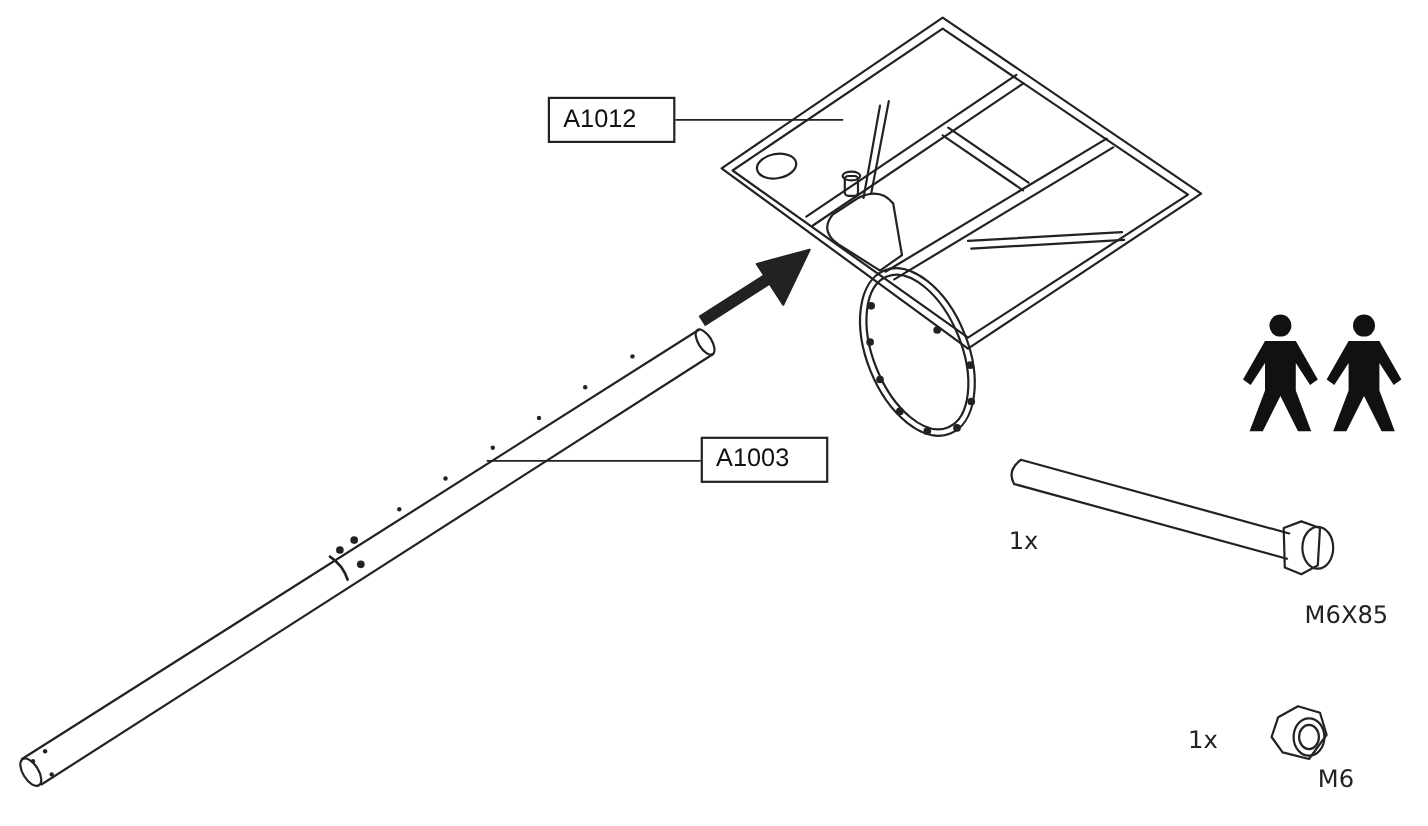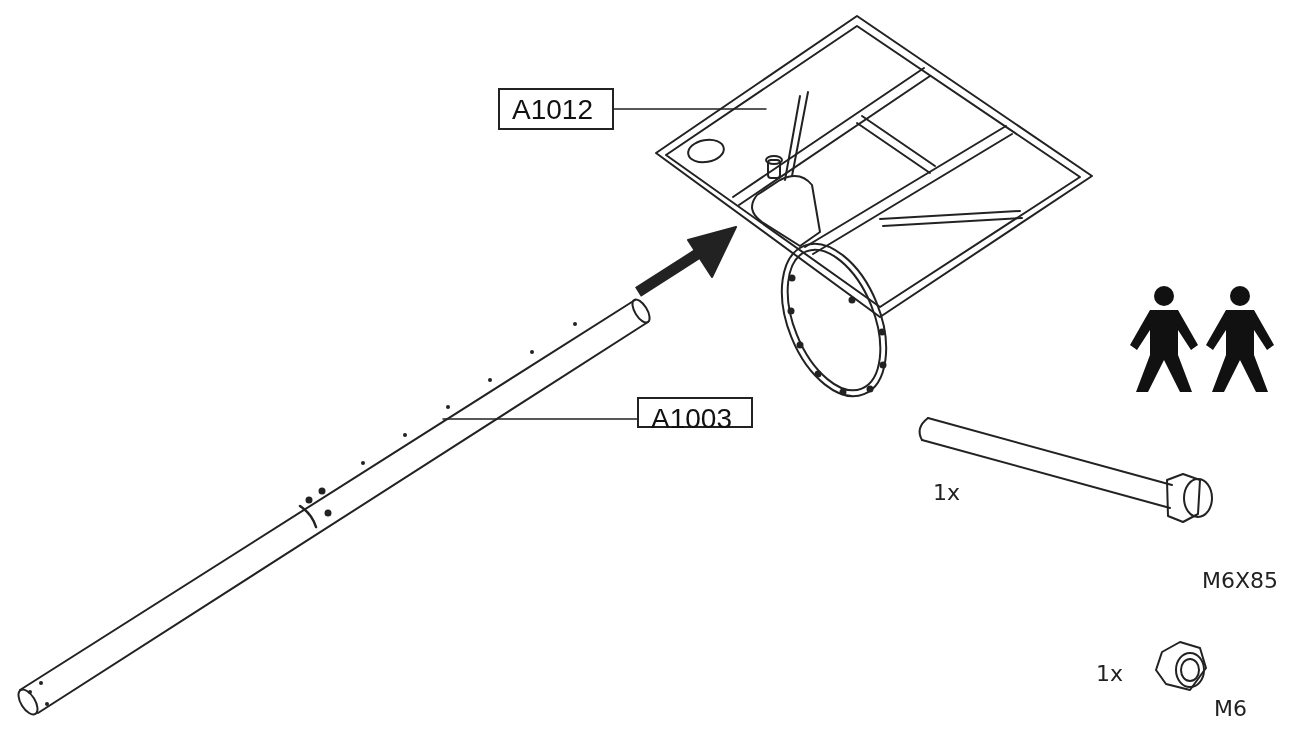--- a/index.html
+++ b/index.html
@@ -1,19 +1,19 @@
 <!DOCTYPE html>
 <html><head>
 <meta charset="utf-8">
 <style>
   html, body { margin:0; padding:0; background:#ffffff; }
   body { width:1298px; height:751px; position:relative; overflow:hidden; font-family:"DejaVu Sans", sans-serif; color:#111; }
   svg.art { position:absolute; left:0; top:0; }
-  .label-box { position:absolute; border:2px solid #222; background:#fff; font-family:"Liberation Sans", sans-serif; font-size:28px; line-height:1; padding:6px 12px; box-sizing:border-box; }
-  .txt { position:absolute; font-family:"DejaVu Sans", sans-serif; font-size:22px; color:#222;margin-left:16px; }
+  .label-box { position:absolute; border:2px solid #222; background:#fff; font-family:"Liberation Sans", sans-serif; font-size:23px; line-height:1; padding:6px 12px; box-sizing:border-box; }
+  .txt { position:absolute; font-family:"DejaVu Sans", sans-serif; font-size:22px; color:#222; }
 </style>
 </head>
 <body>
 
 <svg class="art" width="1298" height="751" viewBox="0 0 1298 751" fill="none" stroke="#222" stroke-width="2" stroke-linejoin="round" stroke-linecap="round">
 
   <g>
     <line x1="20" y1="690" x2="635" y2="300"></line>
     <line x1="38" y1="713" x2="648" y2="322"></line>
     <ellipse cx="28" cy="702" rx="7" ry="14" transform="rotate(-32 28 702)"></ellipse>
@@ -100,18 +100,18 @@
       <path d="M1150 310 L1178 310 L1198 345 L1191 350 L1178 330 L1178 355 L1192 392 L1180 392 L1164 360 L1148 392 L1136 392 L1150 355 L1150 330 L1137 350 L1130 345 Z"></path>
     </g>
     <g>
       <circle cx="1240" cy="296" r="10"></circle>
       <path d="M1226 310 L1254 310 L1274 345 L1267 350 L1254 330 L1254 355 L1268 392 L1256 392 L1240 360 L1224 392 L1212 392 L1226 355 L1226 330 L1213 350 L1206 345 Z"></path>
     </g>
   </g>
 </svg>
 
 <div class="label-box" style="left:498px;top:88px;width:116px;height:42px;">A1012</div>
-<div class="label-box" style="left:637px;top:397px;width:116px;height:31px;">A1003</div>
+<div class="label-box" style="left:637px;top:397px;width:116px;height:42px;">A1003</div>
 
 <div class="txt" style="left:917px;top:480px;">1x</div>
-<div class="txt" style="left:1186px;top:568px;">M6X85</div>
+<div class="txt" style="left:1186px;top:547px;">M6X85</div>
 <div class="txt" style="left:1080px;top:661px;">1x</div>
 <div class="txt" style="left:1198px;top:696px;">M6</div>
 
 </body></html>

